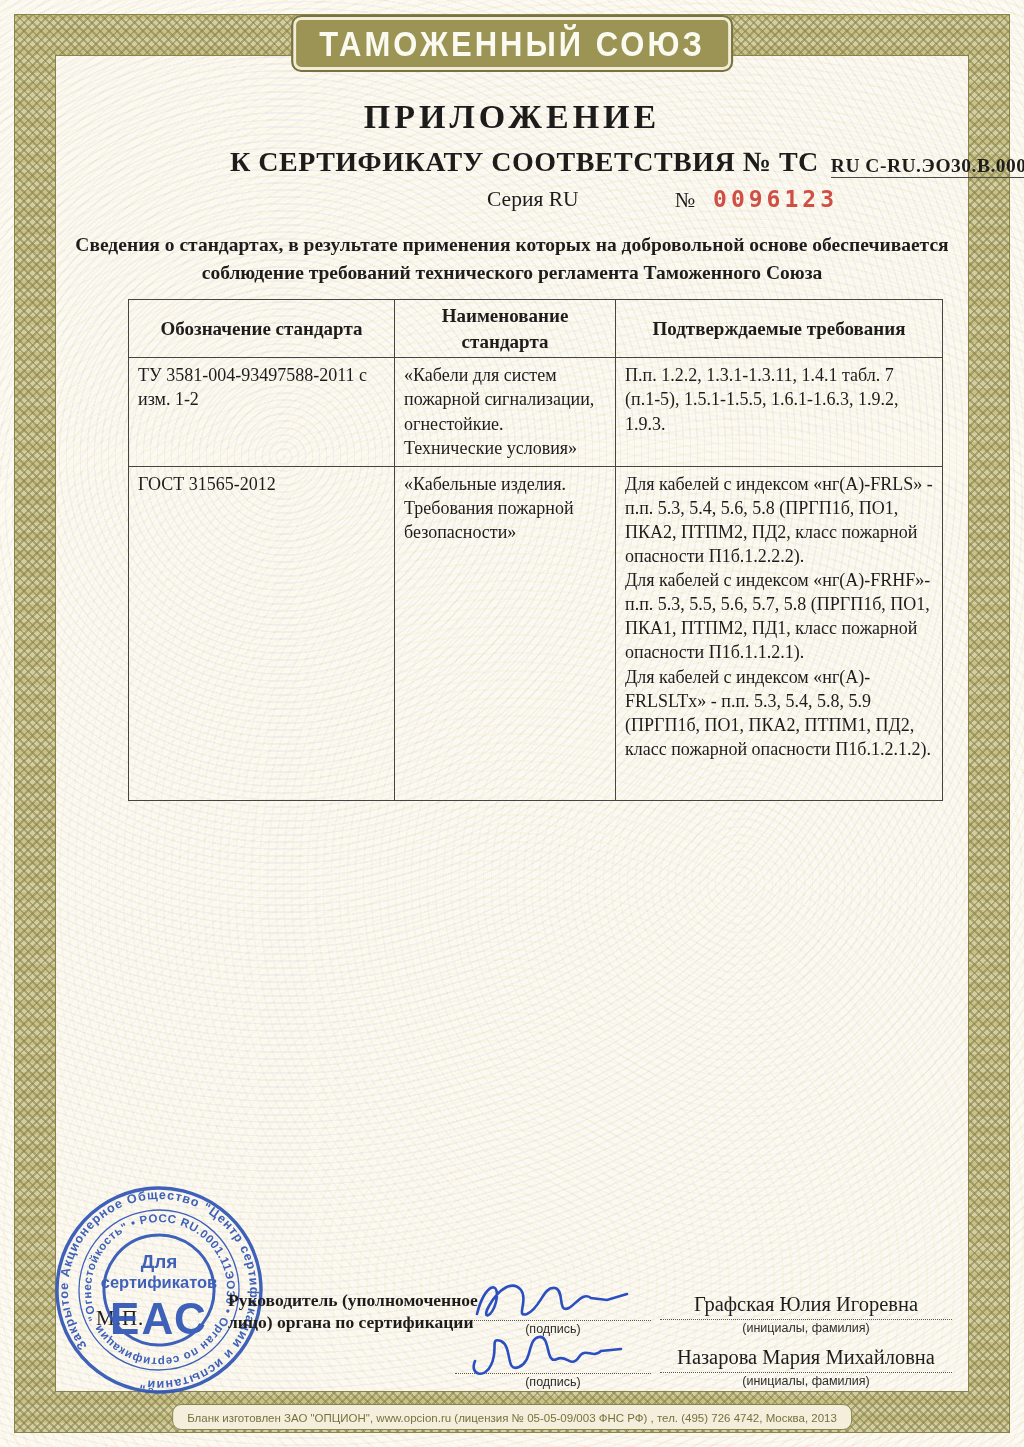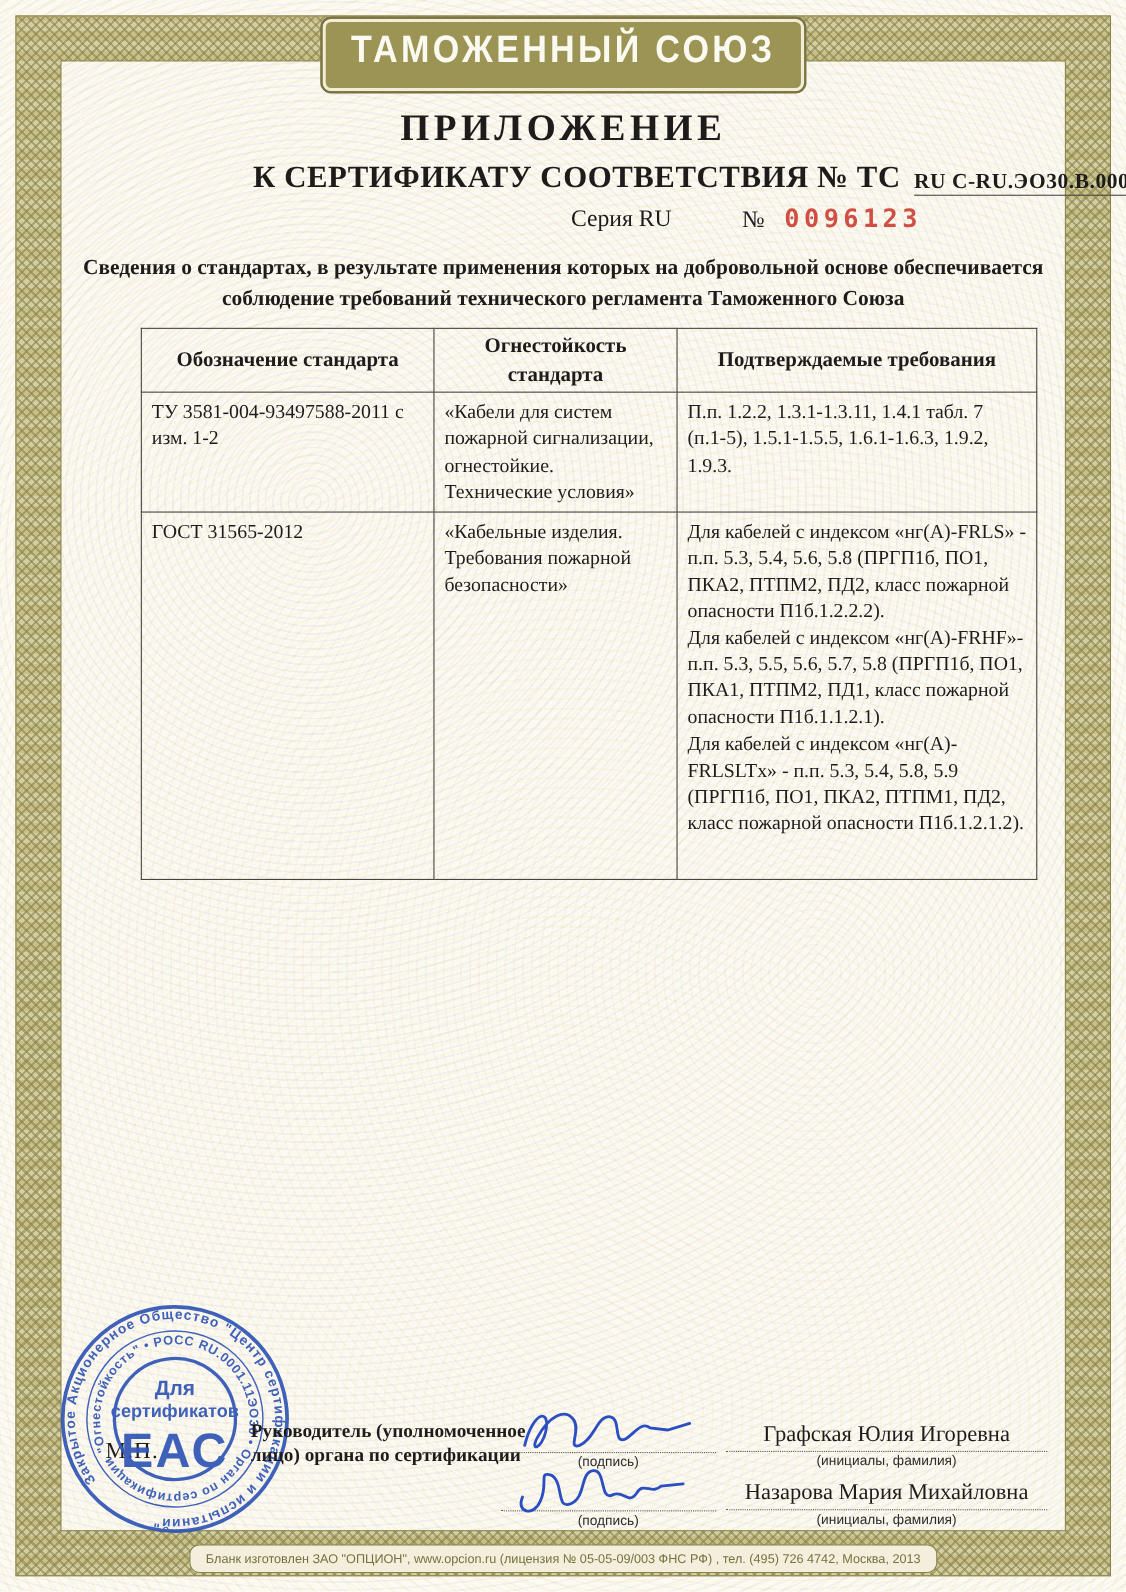--- a/index.html
+++ b/index.html
@@ -36,21 +36,21 @@
     background-image:
       repeating-radial-gradient(circle at 25% 30%, rgba(145,158,208,.10) 0 1.5px, transparent 1.5px 7px),
       repeating-radial-gradient(circle at 75% 62%, rgba(228,188,142,.11) 0 1.5px, transparent 1.5px 8px),
       repeating-radial-gradient(circle at 50% 92%, rgba(240,230,172,.17) 0 2px, transparent 2px 9px);
   }
   
   .banner{
     position:absolute;top:15px;left:50%;transform:translateX(-50%);
     z-index:5;background:#9b9455;border:2px solid #797342;border-radius:10px;
     box-shadow:inset 0 0 0 3px #f1edd6, inset 0 0 0 5px #9b9455;
-    padding:10px 26px 20px;
+    padding:10px 26px 7px;
   }
   .banner span{
     font-family:"Liberation Sans", sans-serif;font-weight:bold;
     font-size:31px;letter-spacing:3px;color:#fbfaf0;
     display:inline-block;transform:scaleY(1.12);
   }
   
   .title{
     margin:42px 0 0;text-align:center;font-size:34px;font-weight:600;
     letter-spacing:4px;
@@ -59,21 +59,21 @@
     margin:10px 0 0 174px;display:flex;align-items:flex-end;gap:12px;
   }
   .cert-line .subtitle{font-size:28px;font-weight:bold;letter-spacing:.5px;white-space:nowrap;}
   .cert-line .cert-no{
     font-size:19.5px;font-weight:bold;letter-spacing:.5px;
     border-bottom:1px solid #4a4a46;width:276px;text-align:right;
     padding-bottom:0;white-space:nowrap;
   }
   .series-line{
     margin:8px 130px 0 0;display:flex;justify-content:flex-end;
-    align-items:flex-start;gap:64px;font-size:21.5px;
+    align-items:center;gap:96px;font-size:21.5px;
   }
   .series-line .no-group{display:flex;align-items:baseline;gap:18px;}
   .serial{
     font-family:"DejaVu Sans Mono", monospace;font-weight:bold;
     font-size:23px;letter-spacing:4px;
   }
   .intro{
     margin:18px auto 0;width:880px;text-align:center;
     font-size:19.5px;font-weight:bold;line-height:1.42;
   }
@@ -162,21 +162,21 @@
 
     <table class="standards">
       <colgroup>
           <col class="c1">
           <col class="c2">
           <col class="c3">
         </colgroup>
       <tbody>
           <tr>
         <th class="preline">Обозначение стандарта</th>
-        <th class="preline">Огнестойкость
+        <th class="preline">Наименование
 стандарта</th>
         <th class="preline">Подтверждаемые требования</th>
       </tr>
       <tr>
         <td class="h-row1 preline">ТУ 3581-004-93497588-2011 с изм. 1-2</td>
         <td class="preline">«Кабели для систем пожарной сигнализации, огнестойкие.
 Технические условия»</td>
         <td class="preline">П.п. 1.2.2, 1.3.1-1.3.11, 1.4.1 табл. 7 (п.1-5), 1.5.1-1.5.5, 1.6.1-1.6.3, 1.9.2, 1.9.3.</td>
       </tr>
       <tr>

